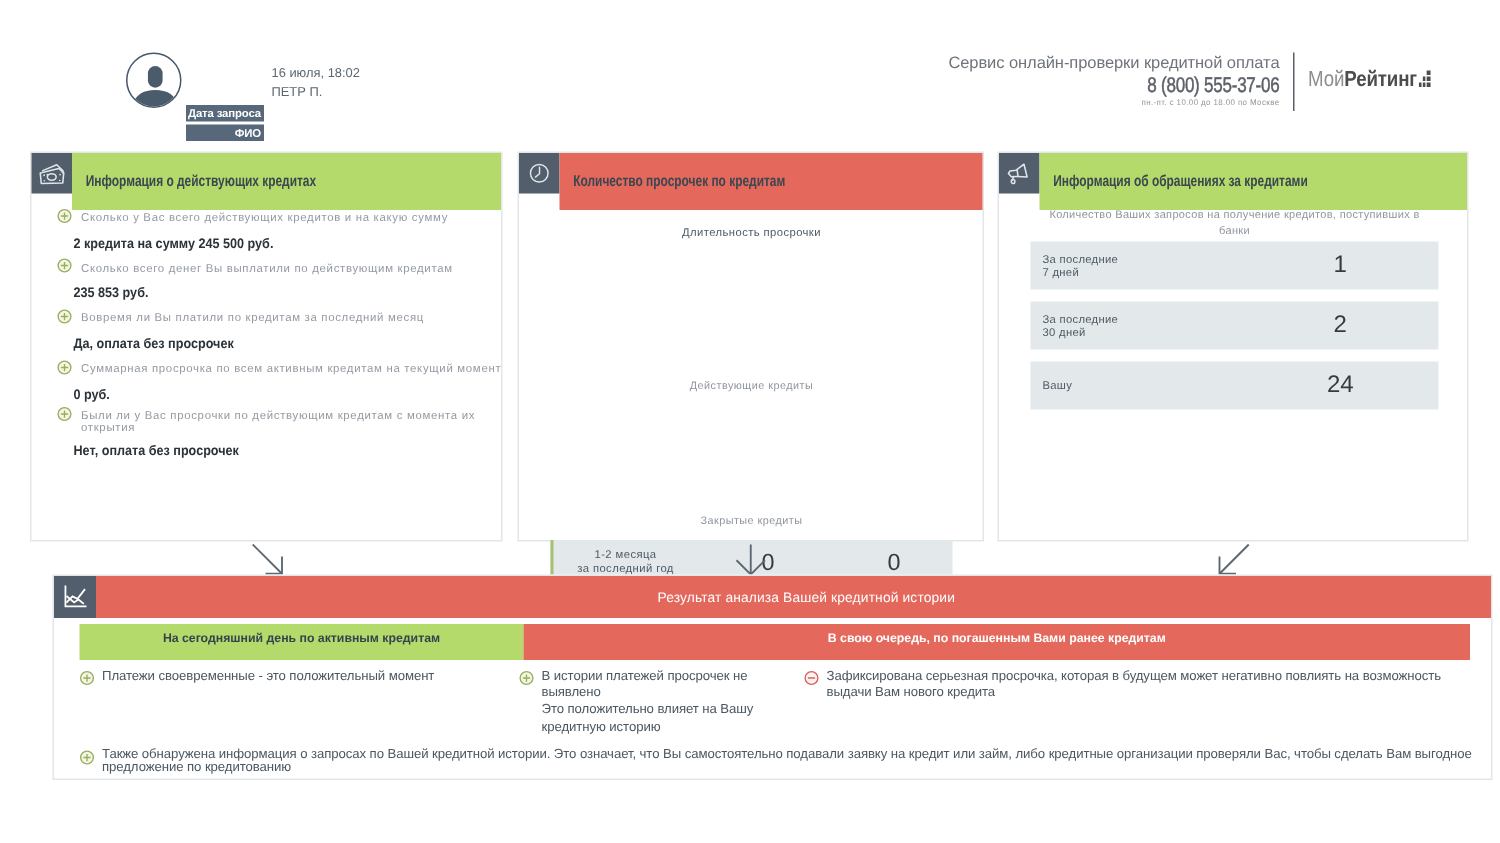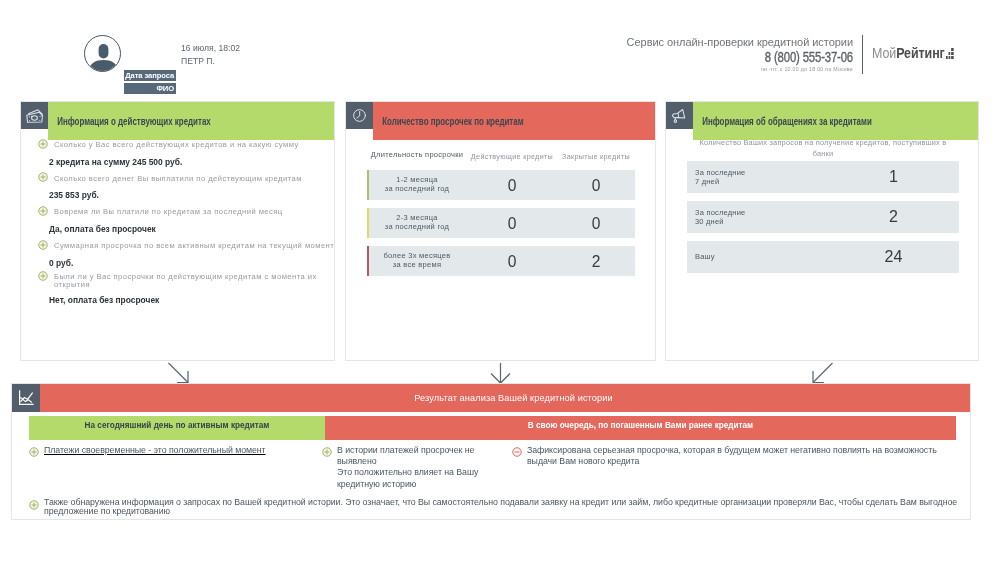--- a/index.html
+++ b/index.html
@@ -50,53 +50,53 @@
   .q.w1{white-space:nowrap;}
   .q.w2{line-height:8.6px;}
   .qrow.last{margin-top:-2px;}
   .a.last{margin-top:5.5px;}
   .q{font-size:7.6px;color:#949aa2;line-height:10.5px;letter-spacing:.46px;}
   .a{font-size:9.2px;color:#2b3238;font-weight:bold;margin:6.2px 0 7px 11px;line-height:10px;
      transform:scaleX(.915);transform-origin:left center;}
 
   
   .c2body{position:absolute;left:21px;top:27px;width:268px;box-sizing:border-box;}
-  .c2head{display:flex;font-size:7.2px;color:#8f959d;line-height:10px;padding-top:22px;letter-spacing:.33px;}
+  .c2head{display:flex;font-size:7.2px;color:#8f959d;line-height:10px;padding-top:22px;letter-spacing:.33px;flex-direction:column;}
   .c2head .c2n{font-size:7.2px;color:#8f959d;}
   .c2row{position:relative;display:flex;background:#e3e8ea;height:30px;margin-top:8px;align-items:center;}
   .c2row:first-of-type{margin-top:6px;}
   .acc{position:absolute;left:0;top:0;width:2.4px;height:100%;background:#a7c173;}
   .acc2{background:#dcdc6a;} .acc3{background:#b55967;}
   .c2lab{flex:0 0 100px;text-align:center;font-size:7.5px;color:#4e5a64;line-height:8.8px;letter-spacing:.28px;}
   .c2n{flex:0 0 90px;text-align:center;font-size:15.6px;color:#353b41;line-height:11px;}
   .c2n+.c2n{flex:1;}
 
   .c3body{position:absolute;left:21px;top:27px;width:272px;box-sizing:border-box;}
   .c3cap{font-size:7.35px;color:#8f959d;text-align:center;line-height:10.5px;padding:9px 10px 0 10px;letter-spacing:.22px;}
   .c3row{display:flex;background:#e3e8ea;height:32px;margin-top:8px;align-items:center;}
   .c3row.first{margin-top:2px;}
   .c3lab{flex:1;padding-left:8px;font-size:7.5px;color:#4e5a64;line-height:9.2px;letter-spacing:.2px;}
   .c3n{flex:0 0 131px;text-align:center;font-size:16px;color:#353b41;line-height:12px;}
 
   
-  .bottom{position:absolute;left:11px;top:383px;width:960px;height:137px;
+  .bottom{position:absolute;left:35px;top:383px;width:960px;height:137px;
           border:1px solid #e3e5e7;box-sizing:border-box;background:#fff;}
   .bhead{display:flex;height:28px;}
   .bti{width:28px;flex:0 0 28px;background:#525e6b;display:flex;align-items:center;justify-content:center;}
   .btt{flex:1;background:#e4675b;display:flex;align-items:center;justify-content:center;
        font-size:9.2px;color:#fff;letter-spacing:.1px;padding-left:17px;box-sizing:border-box;}
   .bbars{position:absolute;left:17px;top:32px;width:927px;height:24px;display:flex;}
   .bbar{display:flex;align-items:center;justify-content:center;text-align:center;
         font-size:8.2px;font-weight:bold;line-height:8.4px;color:#37434c;}
   .bb1{flex:0 0 296px;background:#b4da6b;padding-bottom:3px;}
   .bb2{flex:0 0 189px;background:#b4da6b;}
   .bb3{flex:1;background:#e4695c;color:#fff;padding-bottom:3px;}
   .bcols{position:absolute;left:17px;top:61px;width:930px;display:flex;box-sizing:border-box;}
   .bc{display:flex;box-sizing:border-box;}
-  .bc1{flex:0 0 293px;text-decoration:underline;}
+  .bc1{flex:0 0 293px;}
   .bc2{flex:0 0 190px;}
   .bc3{flex:1;}
   .bl{flex:0 0 15px;padding-top:1.5px;}
   .btext{font-size:8.8px;color:#4b5761;line-height:11.2px;letter-spacing:-.06px;}
   .btext .nw{white-space:nowrap;}
   .bfoot{position:absolute;left:17px;top:114px;width:930px;display:flex;box-sizing:border-box;}
   .bfoot .btext{line-height:9.3px;}
   svg{display:block;}
   .arrows{position:absolute;left:0;top:361px;}
   .arrows path{shape-rendering:geometricPrecision;}
@@ -116,21 +116,21 @@
     <div class="hdr-labels">
       <div class="lab">Дата запроса</div>
       <div class="lab">ФИО</div>
     </div>
     <div class="hdr-vals">
       <div class="hv">16 июля, 18:02</div>
       <div class="hv">ПЕТР П.</div>
     </div>
 
     <div class="hdr-right">
-      <div class="hr-line1">Сервис онлайн-проверки кредитной истории</div>
+      <div class="hr-line1">Сервис онлайн-проверки кредитной оплата</div>
       <div class="hr-line2">8 (800) 555-37-06</div>
       <div class="hr-line3">пн.-пт. с 10.00 до 18.00 по Москве</div>
     </div>
     <div class="hdr-sep"></div>
     <div class="logo"><span class="lw">Мой</span><b>Рейтинг</b><span class="logomark"><i style="left:0;top:8.4px"></i><i style="left:3.2px;top:8.4px"></i><i style="left:3.2px;top:4.2px"></i><i style="left:6.4px;top:8.4px"></i><i style="left:6.4px;top:4.2px"></i><i style="left:6.4px;top:0"></i></span></div>
   </div>
 
   <div class="card" id="card1">
     <div class="cardhead">
       <div class="ci">

